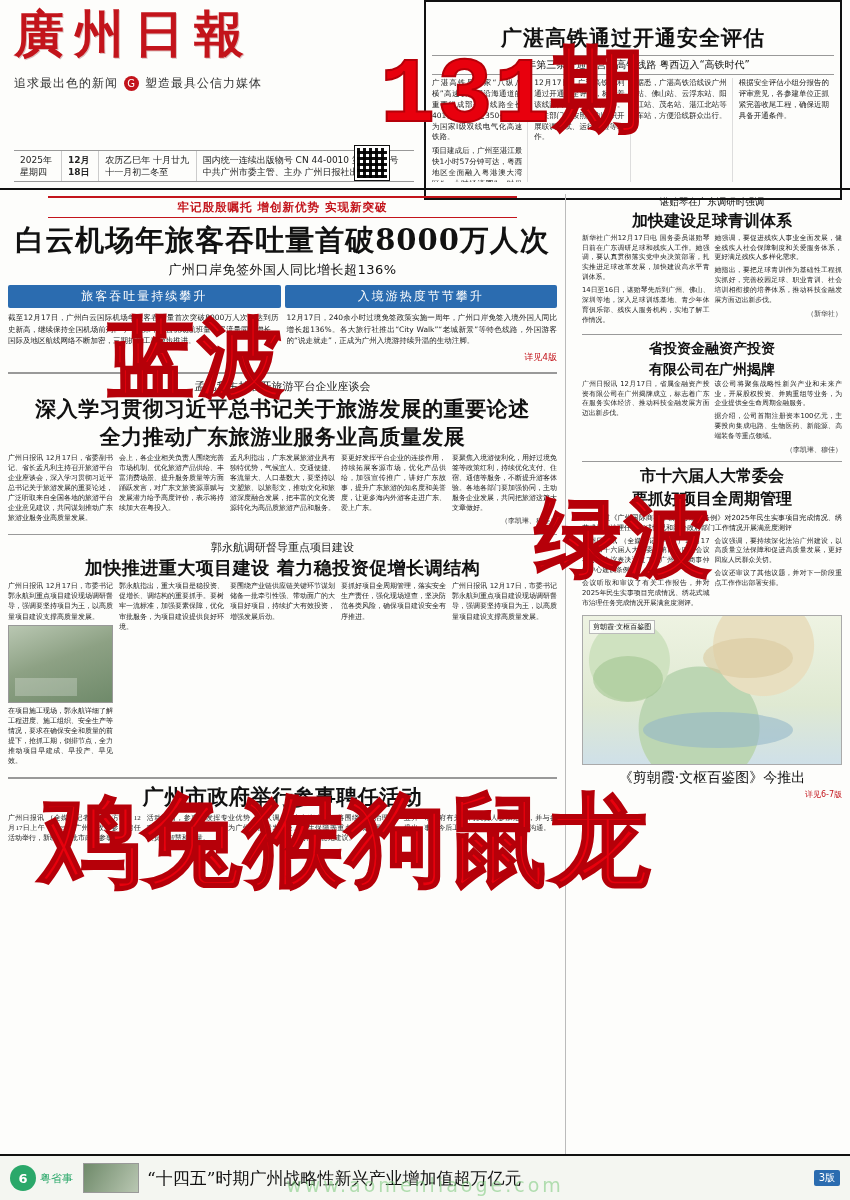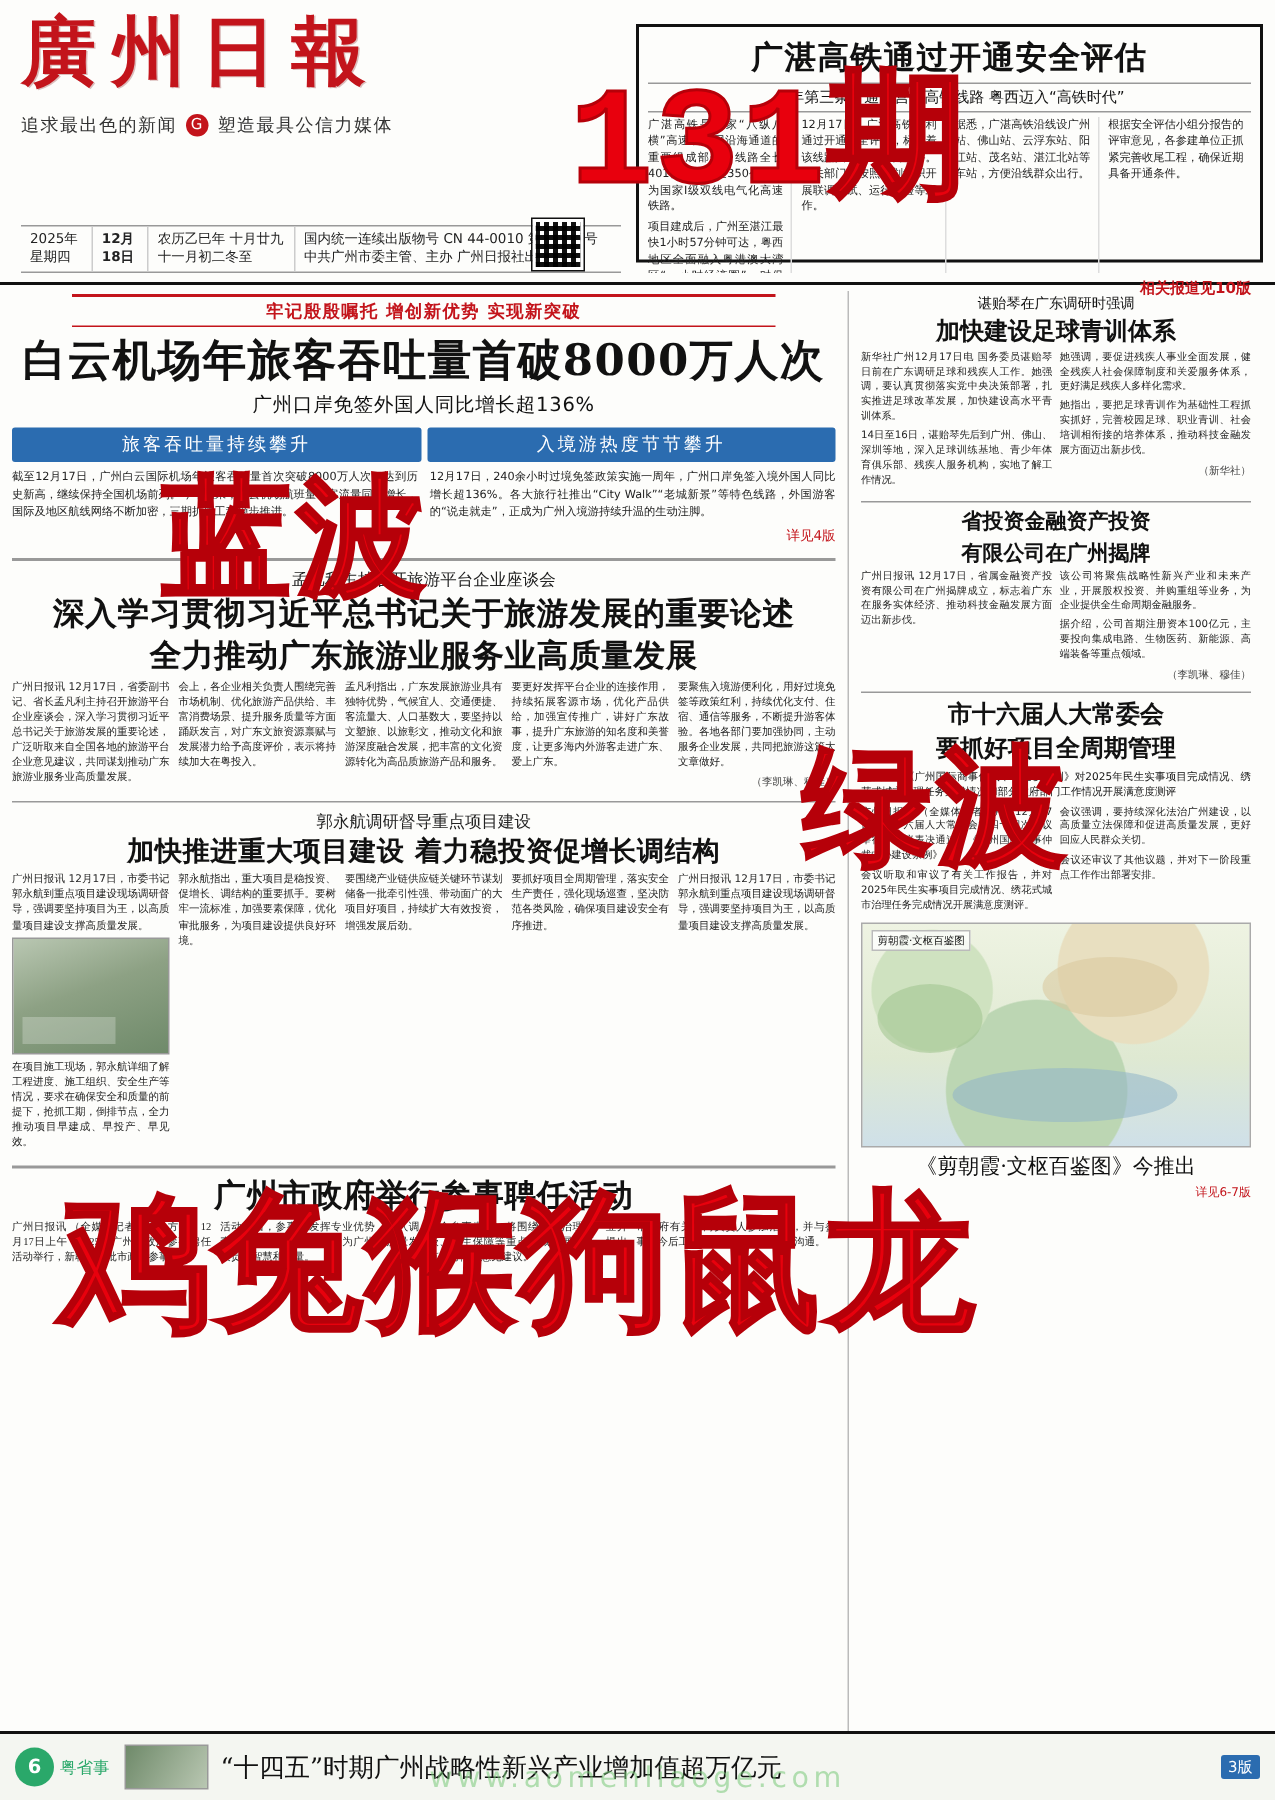--- a/index.html
+++ b/index.html
@@ -34,31 +34,31 @@
   .mh-meta > div:last-child { border-right:none; }
   .mh-date { font-weight:bold; }
   .qr { position:absolute; left:355px; top:146px; width:34px; height:34px;
     background:
       repeating-linear-gradient(0deg,#111 0 3px,#fff 3px 6px),
       repeating-linear-gradient(90deg,#111 0 3px,transparent 3px 6px);
     background-blend-mode: multiply;
     border:2px solid #fff; outline:1px solid #111;}
 
   
-  .mh-right { position:absolute; left:424px; top:16px; right:8px; height:159px; border:2px solid #111; padding:4px 6px; }
+  .mh-right { position:absolute; left:424px; top:0; right:8px; height:200px; border:2px solid #111; padding:20px 6px; }
   .mh-right h2 { margin:2px 0 3px; font-family:"DejaVu Serif",serif; font-size:21px; text-align:center; letter-spacing:1px; }
   .mh-right .sub { text-align:center; font-size:10px; border-top:1px solid #999; border-bottom:1px solid #999; padding:2px 0; margin-bottom:3px; }
   .mh-cols { display:flex; gap:6px; font-size:7.5px; line-height:1.45; text-align:justify; color:#222; height:104px; overflow:hidden;}
   .mh-cols p { margin:0 0 3px; }
   .mh-cols .col { flex:1; border-right:1px solid #ddd; padding-right:5px;}
   .mh-cols .col:last-child { border-right:none; }
   .mh-right .ref { text-align:right; font-size:10px; color:#c3141b; font-weight:bold; margin-top:3px;}
 
   
-  .body { position:relative; display:flex; gap:0; padding:4px 8px 0; height:1008px;}
+  .body { position:relative; display:flex; gap:0; padding:4px 8px 0; height:1008px;justify-content:space-between;}
   .colL { width:558px; padding-right:8px; border-right:1px solid #bbb;}
   .colR { width:268px; padding-left:8px;}
 
   .kicker { text-align:center; font-size:11.5px; font-weight:bold; color:#c3141b; border-top:2px solid #c3141b; border-bottom:1px solid #c3141b; padding:2px 0; margin:2px 40px 6px; letter-spacing:1px;}
   h1.lead { font-family:"DejaVu Serif",serif; font-size:29px; text-align:center; margin:6px 0 4px; letter-spacing:1px; line-height:1.15;}
   .lead-sub { text-align:center; font-size:13px; margin:0 0 6px; letter-spacing:0.5px;}
   .bluebar { display:flex; gap:4px; margin:4px 0;}
   .bluebar .bb { flex:1; background:#2b6cb0; color:#fff; font-size:12px; text-align:center; padding:3px 0; letter-spacing:2px; border-radius:2px;}
   .twocol { display:flex; gap:8px; font-size:7.5px; line-height:1.5; text-align:justify; color:#222;}
   .twocol .c { flex:1; }
@@ -161,21 +161,20 @@
         <div class="col">
           <p>12月17日，广湛高铁顺利通过开通安全评估，标志着该线路具备开通运营条件。相关部门将按照计划组织开展联调联试、运行试验等工作。</p>
         </div>
         <div class="col">
           <p>据悉，广湛高铁沿线设广州站、佛山站、云浮东站、阳江站、茂名站、湛江北站等车站，方便沿线群众出行。</p>
         </div>
         <div class="col">
           <p>根据安全评估小组分报告的评审意见，各参建单位正抓紧完善收尾工程，确保近期具备开通条件。</p>
         </div>
       </div>
-      <div class="ref">相关报道见10版</div>
     </div>
   </div>
 
   <div class="body">
 
     <div class="colL">
 
       <div class="kicker">牢记殷殷嘱托  增创新优势  实现新突破</div>
       <h1 class="lead">白云机场年旅客吞吐量首破8000万人次</h1>
       <div class="lead-sub">广州口岸免签外国人同比增长超136%</div>

